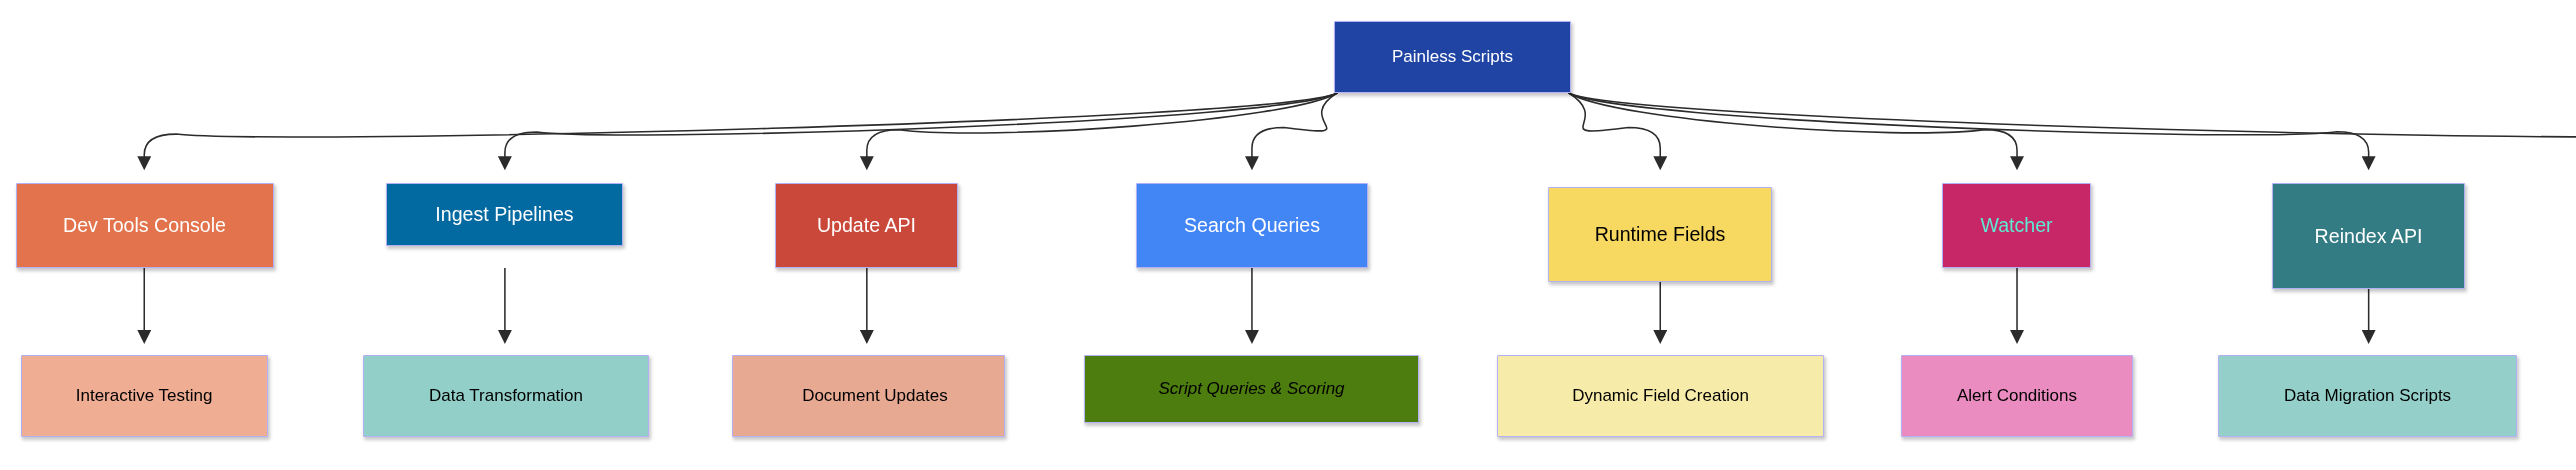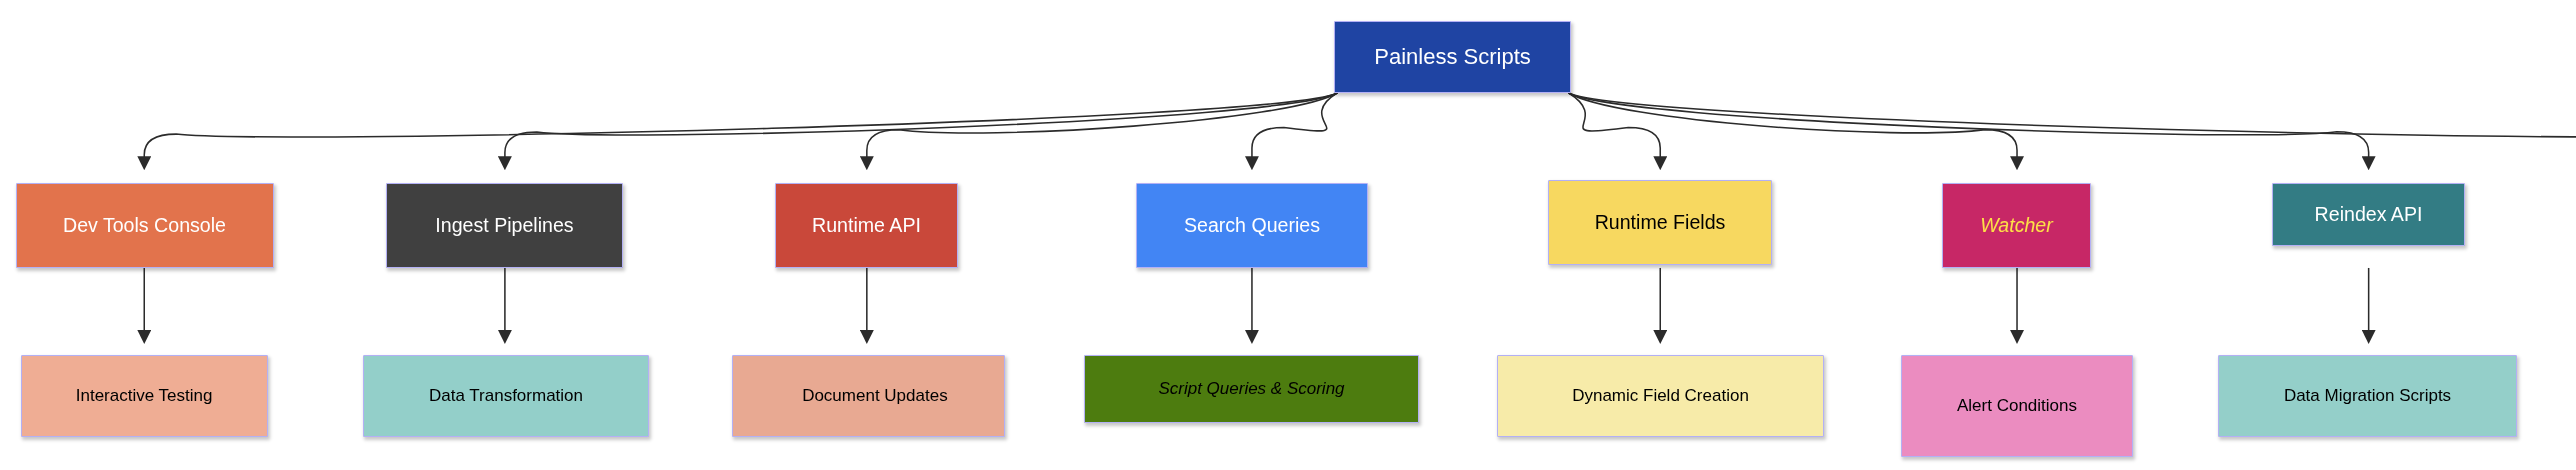--- a/index.html
+++ b/index.html
@@ -9,21 +9,21 @@
   #edges{position:absolute;left:0;top:0;width:2914px;height:471px;}
 
   .node{position:absolute;box-sizing:border-box;
         border:1px solid #b3b0f5;border-radius:1px;
         display:flex;align-items:center;justify-content:center;
         text-align:center;line-height:1.15;
         box-shadow:1.5px 2.1px 3.6px rgba(0,0,0,0.22);
         padding:0 5.2px;}
   .node.light{color:#000000;}
   .node.dark{color:#ffffff;}
-  .t-root{font-size:22px;}
+  .t-root{font-size:17px;}
   .t-mid{font-size:19.6px;}
   .t-leaf{font-size:17px;}
 </style>
 </head>
 <body>
 
 <div id="stage">
   <svg id="edges" viewBox="0 0 5656 914" preserveAspectRatio="none">
     <defs>
       <marker id="ah" markerWidth="9" markerHeight="9" refX="1.2" refY="4.5" orient="auto" markerUnits="strokeWidth">
@@ -54,51 +54,51 @@
   <div id="nodes">
       <div class="node dark t-root" style="left: 1334px; top: 20.6px; width: 237px; height: 72px; background: rgb(31, 68, 163); color: rgb(255, 255, 255); border-color: rgb(179, 176, 245);">
         <span>Painless Scripts</span>
       </div>
       <div class="node dark t-mid" style="left: 15.5px; top: 183px; width: 258px; height: 85px; background: rgb(226, 115, 76); color: rgb(255, 255, 255); border-color: rgb(179, 176, 245);">
         <span>Dev Tools Console</span>
       </div>
       <div class="node light t-leaf" style="left: 20.6px; top: 355px; width: 247px; height: 82px; background: rgb(239, 173, 148); color: rgb(0, 0, 0); border-color: rgb(179, 176, 245);">
         <span>Interactive Testing</span>
       </div>
-      <div class="node dark t-mid" style="left: 386px; top: 183px; width: 237px; height: 85px; background: #404040; color: rgb(255, 255, 255); border-color: rgb(179, 176, 245);">
+      <div class="node dark t-mid" style="left: 386px; top: 183px; width: 237px; height: 63px; background: #0369a1; color: rgb(255, 255, 255); border-color: rgb(179, 176, 245);">
         <span>Ingest Pipelines</span>
       </div>
       <div class="node light t-leaf" style="left: 363px; top: 355px; width: 286px; height: 82px; background: rgb(147, 207, 201); color: rgb(0, 0, 0); border-color: rgb(179, 176, 245);">
         <span>Data Transformation</span>
       </div>
       <div class="node dark t-mid" style="left: 775px; top: 183px; width: 183px; height: 85px; background: rgb(201, 72, 58); color: rgb(255, 255, 255); border-color: rgb(179, 176, 245);">
-        <span>Runtime API</span>
+        <span>Update API</span>
       </div>
       <div class="node light t-leaf" style="left: 732px; top: 355px; width: 273px; height: 82px; background: rgb(232, 169, 146); color: rgb(0, 0, 0); border-color: rgb(179, 176, 245); padding-left: 18px;">
         <span>Document Updates</span>
       </div>
       <div class="node dark t-mid" style="left: 1136px; top: 183px; width: 232px; height: 85px; background: rgb(66, 133, 244); color: rgb(255, 255, 255); border-color: rgb(179, 176, 245);">
         <span>Search Queries</span>
       </div>
       <div class="node light t-leaf" style="left: 1084px; top: 355px; width: 335px; height: 68px; background: #4d7c0f; color: rgb(0, 0, 0); border-color: rgb(179, 176, 245); font-style: italic;">
         <span>Script Queries &amp; Scoring</span>
       </div>
-      <div class="node light t-mid" style="left: 1548px; top: 180px; width: 224px; height: 85px; background: rgb(247, 216, 96); color: rgb(0, 0, 0); border-color: rgb(179, 176, 245);">
+      <div class="node light t-mid" style="left: 1548px; top: 187px; width: 224px; height: 95px; background: rgb(247, 216, 96); color: rgb(0, 0, 0); border-color: rgb(179, 176, 245);">
         <span>Runtime Fields</span>
       </div>
       <div class="node light t-leaf" style="left: 1497px; top: 355px; width: 327px; height: 82px; background: rgb(247, 235, 169); color: rgb(0, 0, 0); border-color: rgb(179, 176, 245);">
         <span>Dynamic Field Creation</span>
       </div>
-      <div class="node dark t-mid" style="left: 1942px; top: 183px; width: 149px; height: 85px; background: rgb(199, 39, 102); color: #fde047; border-color: rgb(179, 176, 245); font-style: italic;">
+      <div class="node dark t-mid" style="left: 1942px; top: 183px; width: 149px; height: 85px; background: rgb(199, 39, 102); color: #5eead4; border-color: rgb(179, 176, 245);">
         <span>Watcher</span>
       </div>
-      <div class="node light t-leaf" style="left: 1901px; top: 355px; width: 232px; height: 102px; background: rgb(235, 140, 192); color: rgb(0, 0, 0); border-color: rgb(179, 176, 245);">
+      <div class="node light t-leaf" style="left: 1901px; top: 355px; width: 232px; height: 82px; background: rgb(235, 140, 192); color: rgb(0, 0, 0); border-color: rgb(179, 176, 245);">
         <span>Alert Conditions</span>
       </div>
-      <div class="node dark t-mid" style="left: 2272px; top: 183px; width: 193px; height: 63px; background: rgb(51, 124, 132); color: rgb(255, 255, 255); border-color: rgb(179, 176, 245);">
+      <div class="node dark t-mid" style="left: 2272px; top: 183px; width: 193px; height: 106px; background: rgb(51, 124, 132); color: rgb(255, 255, 255); border-color: rgb(179, 176, 245);">
         <span>Reindex API</span>
       </div>
       <div class="node light t-leaf" style="left: 2218px; top: 355px; width: 299px; height: 82px; background: rgb(148, 207, 201); color: rgb(0, 0, 0); border-color: rgb(179, 176, 245);">
         <span>Data Migration Scripts</span>
       </div>
     </div>
 </div>
 
 
 </body></html>

